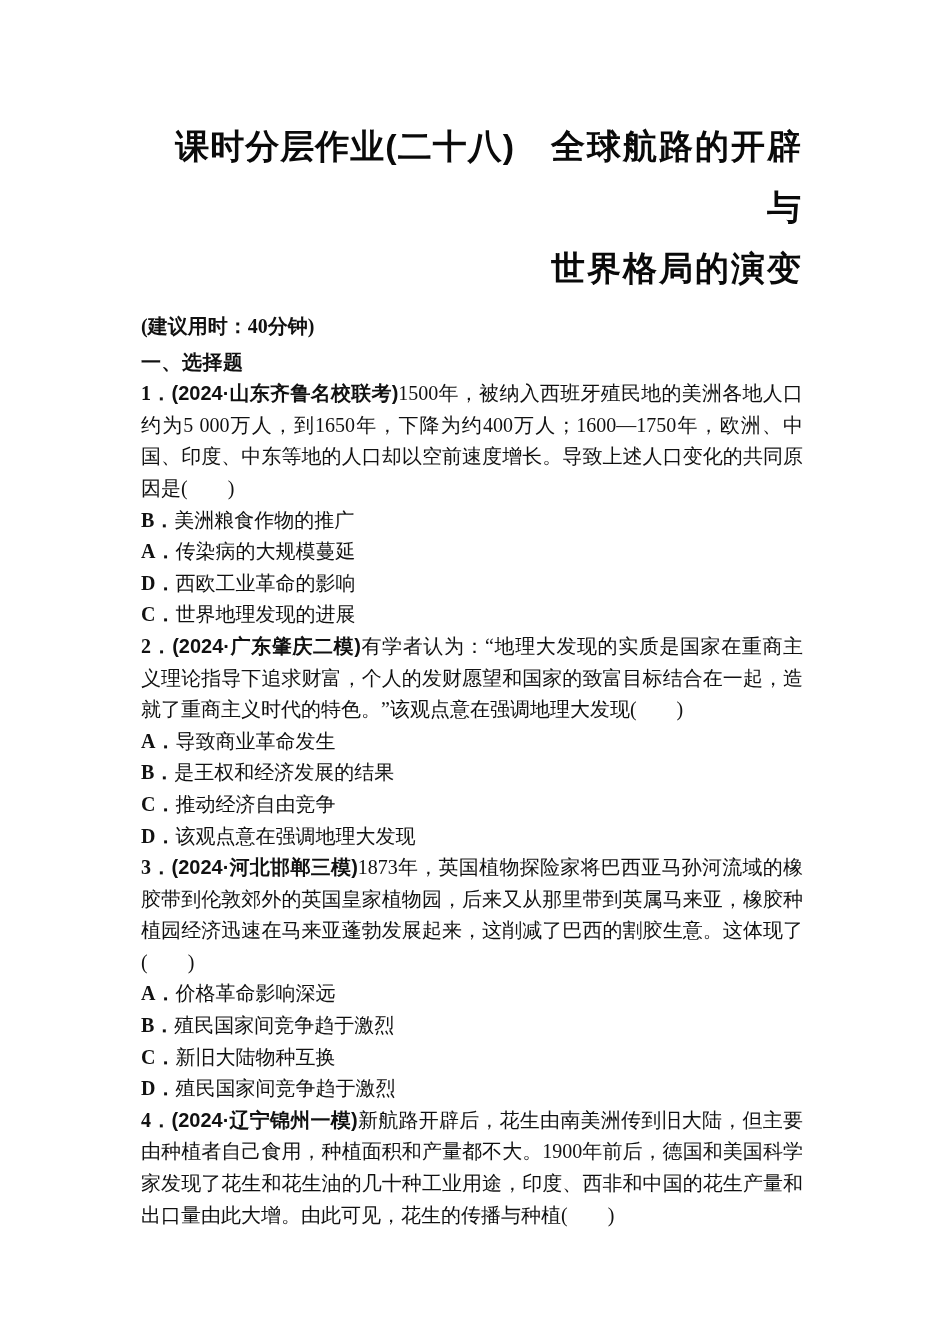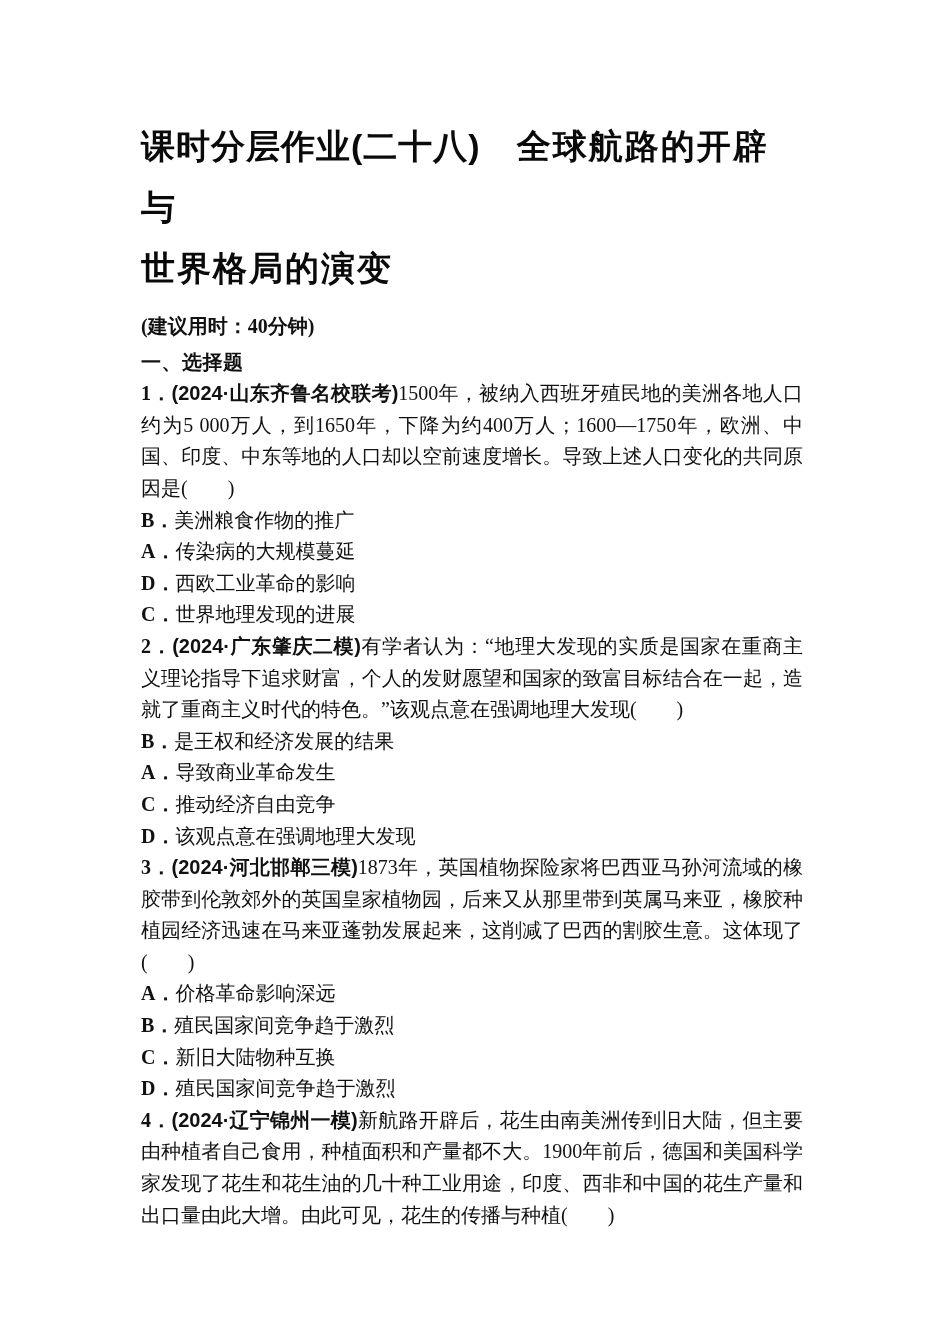--- a/index.html
+++ b/index.html
@@ -13,21 +13,21 @@
     height: 1344px;
     background: #ffffff;
     color: #111111;
     font-family: "Liberation Serif", serif;
     overflow: hidden;
     box-sizing: border-box;
     padding: 116px 147px 0 141px;
   }
   .title {
     margin: 0;
-    text-align: left;
+    text-align: right;
     font-size: 34px;
     line-height: 61px;
     font-weight: bold;
     color: #0a0a0a;
   }
   .title .title-prefix {
     font-family: "Liberation Sans", sans-serif;
     letter-spacing: 1px;
   }
   .title .title-main {
@@ -92,22 +92,22 @@
   <div class="question">
     <p class="stem"><span class="qnum">1．</span><span class="qsource">(2024·山东齐鲁名校联考)</span><span class="qtext">1500年，被纳入西班牙殖民地的美洲各地人口约为5 000万人，到1650年，下降为约400万人；1600—1750年，欧洲、中国、印度、中东等地的人口却以空前速度增长。导致上述人口变化的共同原因是(　　)</span></p>
     <p class="option"><span class="opt-label">B．</span><span>美洲粮食作物的推广</span></p>
     <p class="option"><span class="opt-label">A．</span><span>传染病的大规模蔓延</span></p>
     <p class="option"><span class="opt-label">D．</span><span>西欧工业革命的影响</span></p>
     <p class="option"><span class="opt-label">C．</span><span>世界地理发现的进展</span></p>
   </div>
 
   <div class="question">
     <p class="stem"><span class="qnum">2．</span><span class="qsource">(2024·广东肇庆二模)</span><span class="qtext">有学者认为：“地理大发现的实质是国家在重商主义理论指导下追求财富，个人的发财愿望和国家的致富目标结合在一起，造就了重商主义时代的特色。”该观点意在强调地理大发现(　　)</span></p>
+    <p class="option"><span class="opt-label">A．</span><span>导致商业革命发生</span></p>
     <p class="option"><span class="opt-label">B．</span><span>是王权和经济发展的结果</span></p>
-    <p class="option"><span class="opt-label">A．</span><span>导致商业革命发生</span></p>
     <p class="option"><span class="opt-label">C．</span><span>推动经济自由竞争</span></p>
     <p class="option"><span class="opt-label">D．</span><span>该观点意在强调地理大发现</span></p>
   </div>
 
   <div class="question">
     <p class="stem"><span class="qnum">3．</span><span class="qsource">(2024·河北邯郸三模)</span><span class="qtext">1873年，英国植物探险家将巴西亚马孙河流域的橡胶带到伦敦郊外的英国皇家植物园，后来又从那里带到英属马来亚，橡胶种植园经济迅速在马来亚蓬勃发展起来，这削减了巴西的割胶生意。这体现了(　　)</span></p>
     <p class="option"><span class="opt-label">A．</span><span>价格革命影响深远</span></p>
     <p class="option"><span class="opt-label">B．</span><span>殖民国家间竞争趋于激烈</span></p>
     <p class="option"><span class="opt-label">C．</span><span>新旧大陆物种互换</span></p>
     <p class="option"><span class="opt-label">D．</span><span>殖民国家间竞争趋于激烈</span></p>

